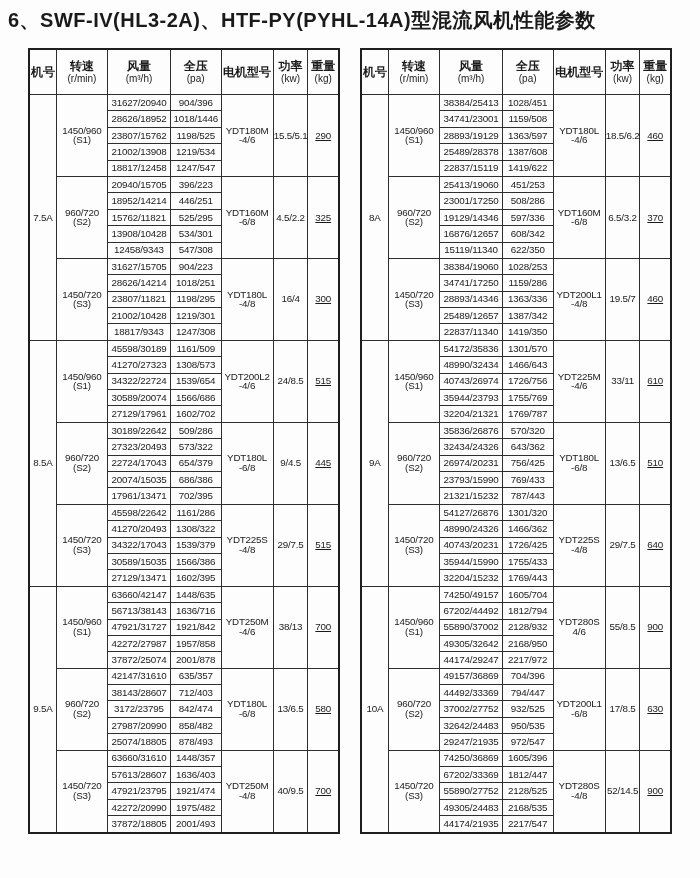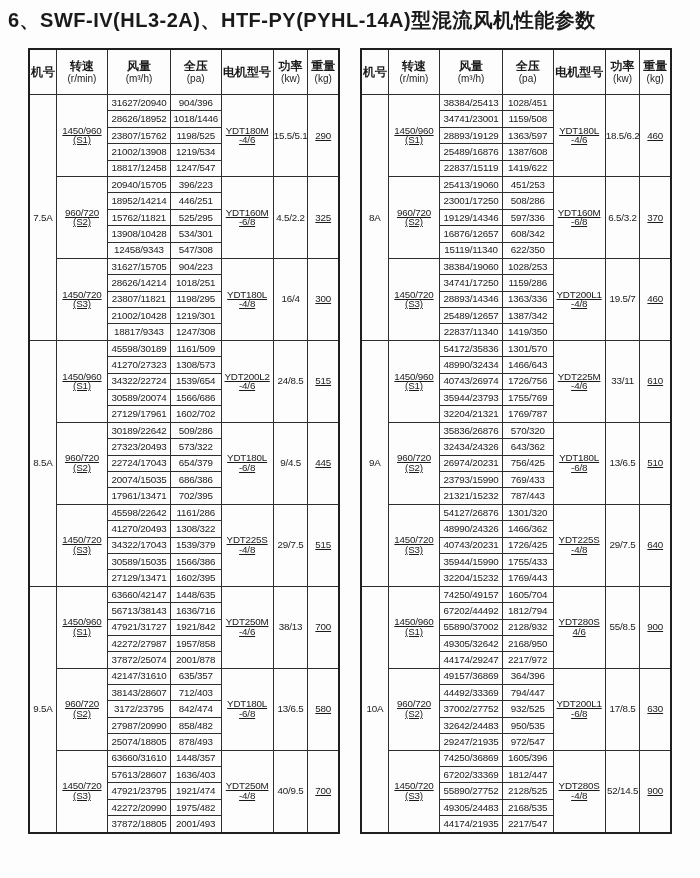--- a/index.html
+++ b/index.html
@@ -55,21 +55,21 @@
     font-size:10px;
     font-weight:normal;
   }
   table.perf tbody td{
     height:15.4px;
     font-size:9.8px;
     line-height:1;
     letter-spacing:-0.2px;
   }
   td.model{font-size:10.5px;}
-  td.speed, td.motor{font-size:10px;line-height:1.15;text-decoration:underline;}
+  td.speed, td.motor{font-size:10px;line-height:1.15;}
   td.power{font-size:10px;margin-left:37px;}
   td.weight{font-size:10.5px;letter-spacing:0.5px;text-decoration:underline;}
 </style>
 </head>
 <body>
 
 <div class="page">
   <div class="title">6、SWF-IV(HL3-2A)、HTF-PY(PYHL-14A)型混流风机性能参数</div>
   <div class="tables">
       <table class="perf">
@@ -438,21 +438,21 @@
           </tr>
           <tr>
             <td>34741/23001</td>
             <td>1159/508</td>
           </tr>
           <tr>
             <td>28893/19129</td>
             <td>1363/597</td>
           </tr>
           <tr>
-            <td>25489/16876</td>
+            <td>25489/28378</td>
             <td>1387/608</td>
           </tr>
           <tr>
             <td>22837/15119</td>
             <td>1419/622</td>
           </tr>
           <tr>
             <td class="speed" rowspan="5">
               <div>960/720</div>
               <div>(S2)</div>
@@ -633,21 +633,21 @@
           <tr>
             <td>44174/29247</td>
             <td>2217/972</td>
           </tr>
           <tr>
             <td class="speed" rowspan="5">
               <div>960/720</div>
               <div>(S2)</div>
             </td>
             <td>49157/36869</td>
-            <td>364/396</td>
+            <td>704/396</td>
             <td class="motor" rowspan="5">
               <div>YDT200L1</div>
               <div>-6/8</div>
             </td>
             <td class="power" rowspan="5">17/8.5</td>
             <td class="weight" rowspan="5">630</td>
           </tr>
           <tr>
             <td>44492/33369</td>
             <td>794/447</td>

